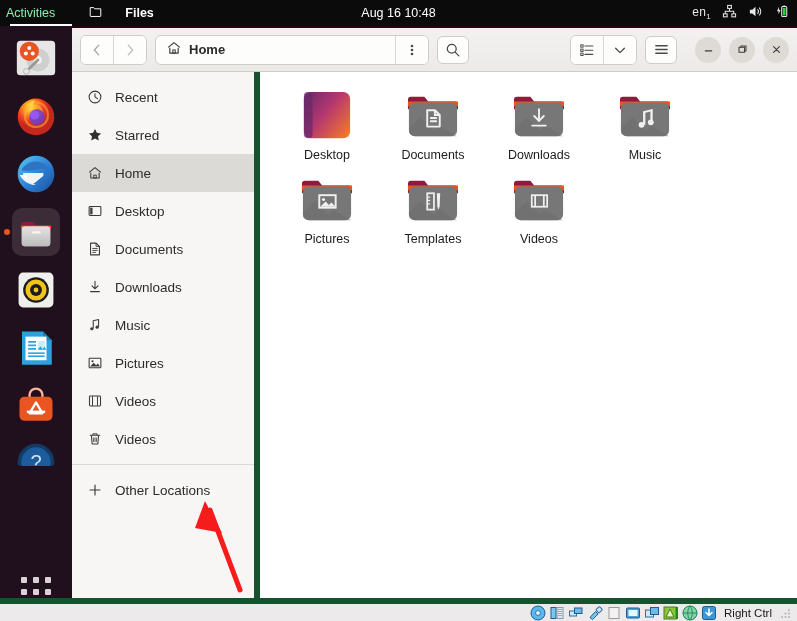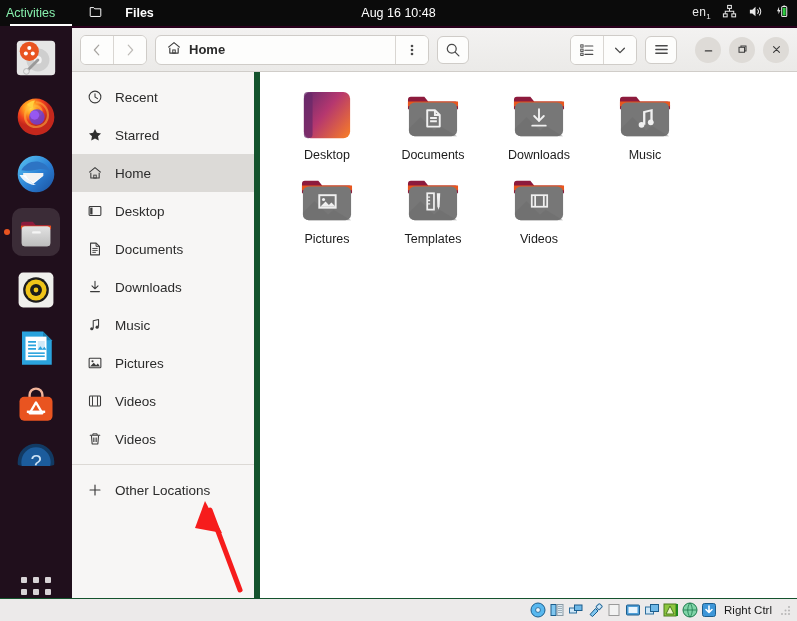--- a/index.html
+++ b/index.html
@@ -84,21 +84,21 @@
   .cell .icname{margin-top:6px;font-size:12.5px;color:#1b1b1b;text-align:center;}
   .folder{width:62px;height:52px;position:relative;}
 
   
   #annot{position:absolute;left:72px;top:28px;width:725px;height:593px;
     pointer-events:none;z-index:50;}
 
   
   #vbox{
     position:absolute;left:0;bottom:0;width:797px;height:23px;
-    background:#eceaea;border-top:1px solid #14532d;
+    background:#eceaea;border-top:6px solid #14532d;
     display:flex;align-items:center;justify-content:flex-end;
     gap:3px;padding-right:6px;box-sizing:border-box;z-index:60;
   }
   .vb-ico{width:16px;height:16px;display:block;}
   .vb-text{font-size:11.5px;color:#1a1a1a;margin-left:4px;font-family:"Liberation Sans",sans-serif;}
   .vb-grip{width:10px;height:10px;margin-left:6px;opacity:.55;}
 </style>
 </head>
 <body>
 

